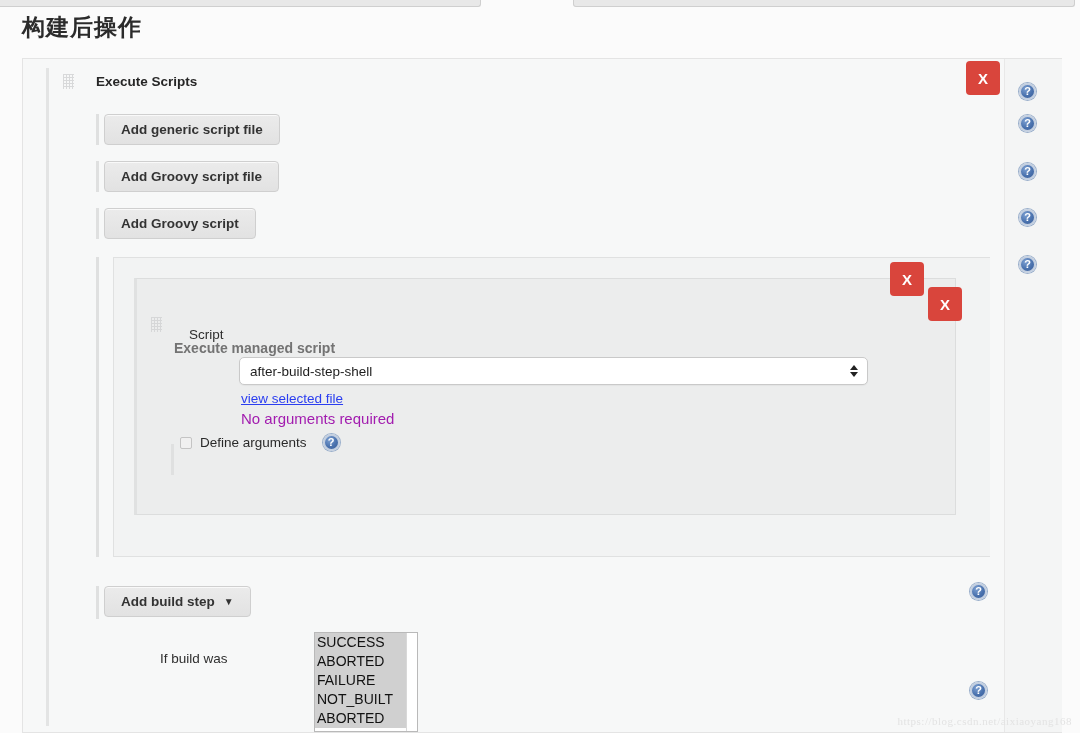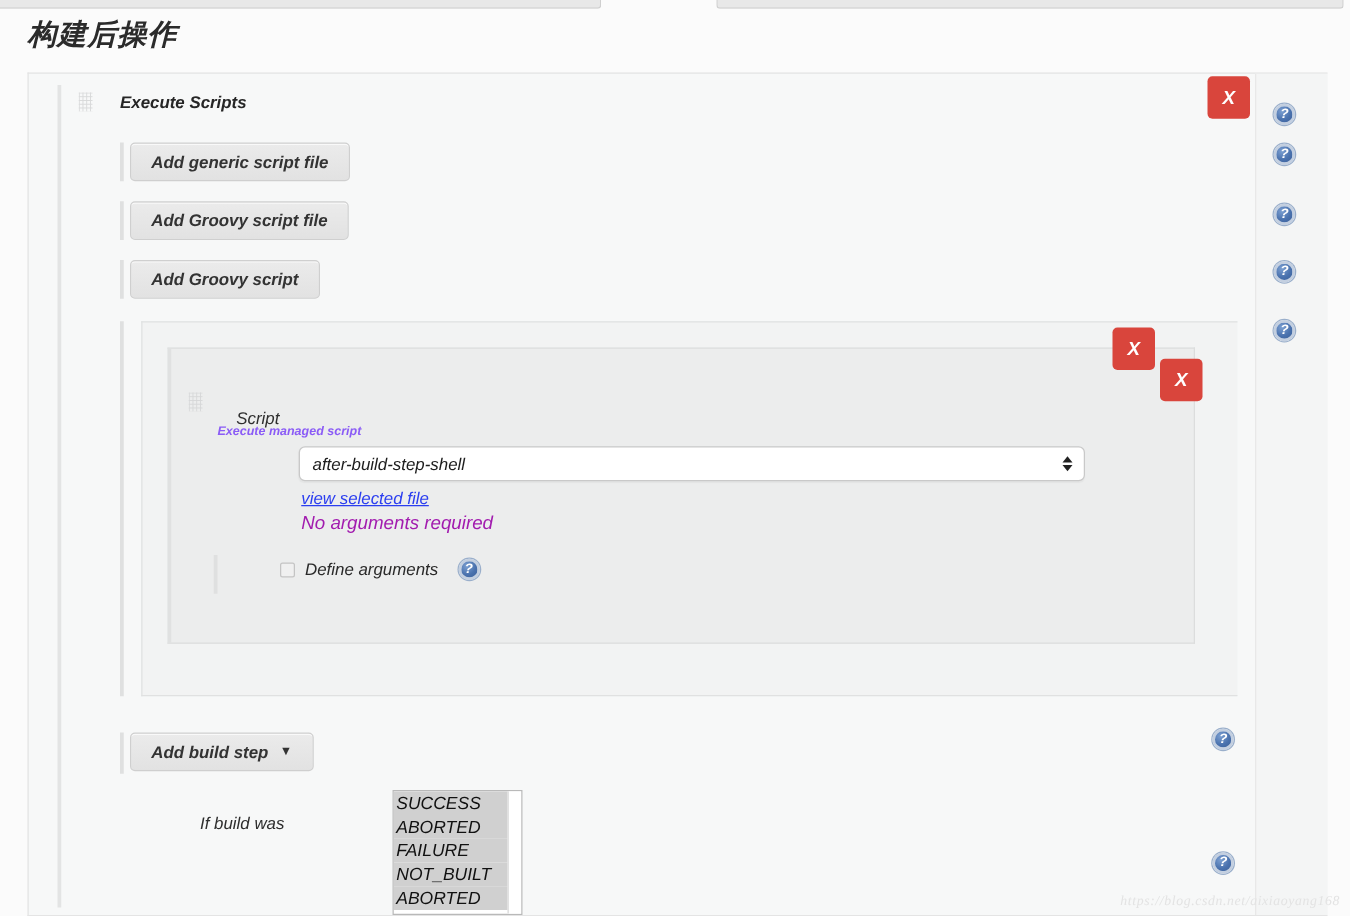--- a/index.html
+++ b/index.html
@@ -8,21 +8,20 @@
     width: 1080px; height: 733px;
     background: #ffffff;
     font-family: "Liberation Sans", "DejaVu Sans", sans-serif;
     overflow: hidden;
   }
   #page {
     position: relative;
     width: 1080px; height: 733px;
     background: #fbfbfb;
     overflow: hidden;
-    font-style: italic;
   }
 
   
   .topstrip {
     position: absolute; top: 0; left: 0;
     width: 1080px; height: 8px;
     background: #fbfbfb;
   }
   .tabfrag {
     position: absolute; top: 0;
@@ -133,21 +132,21 @@
     background: #eceded;
     border: 1px solid #dcdddd;
     border-left: 3px solid #e0e1e1;
   }
   .step-head {
     position: absolute;
     left: 14px; top: 13px;
     display: flex; align-items: center; gap: 12px;
   }
   .step-title {
-    font-size: 10px; font-weight: bold; color: #8b5cf6; margin-top: 48px;
+    font-size: 14px; font-weight: bold; color: #737373; margin-top: 48px;
   }
 
   .field-label {
     position: absolute;
     font-size: 13.5px;
     color: #2e2e2e;
   }
 
   .select-box {
     position: absolute;
@@ -332,21 +331,21 @@
                 <span class="ar-dn"></span>
             </span>
           </div>
 
           <div class="link" style="left:104px; top:112px;">view selected file</div>
 
           <div class="plain-text" style="left:104px; top:131px;">No arguments required</div>
 
           <div class="indent-bar" style="left:34px; top:165px; height:31px;"></div>
 
-          <div class="chk-row" style="left:43px; top:168px;margin-left:44px;">
+          <div class="chk-row" style="left:43px; top:155px;">
             <span class="chk"></span>
             <span class="chk-label">Define arguments</span>
             <span class="help-icon" style="position:relative; margin-left:8px;"></span>
           </div>
         </div>
 
         <div class="xbtn" style="left:814px; top:29px;">X</div>
       </div>
 
       <div class="xbtn" style="left:841px; top:194px;">X</div>

